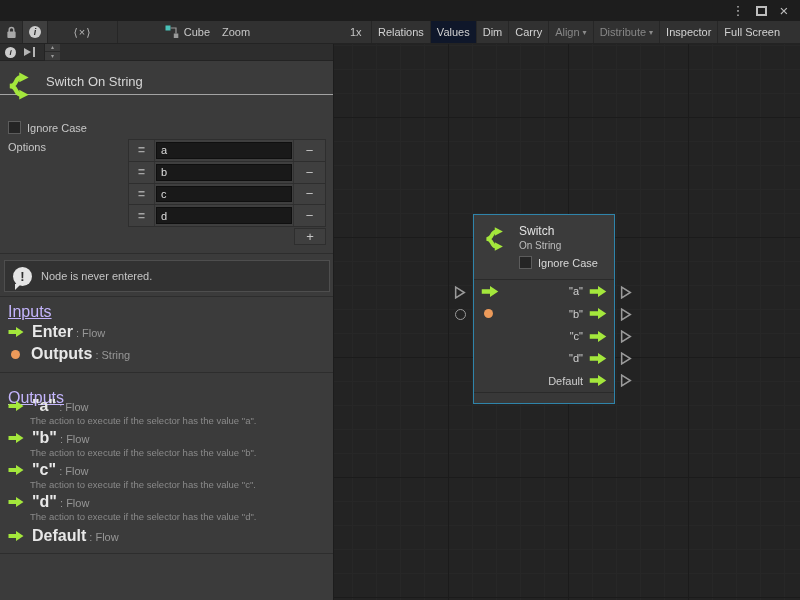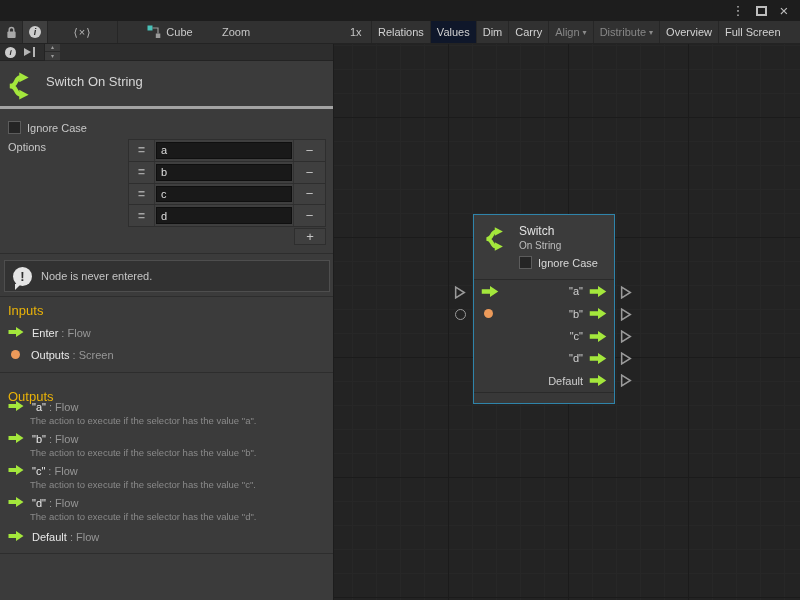--- a/index.html
+++ b/index.html
@@ -21,21 +21,21 @@
   #maxbox{left:752px; width:18px;}
   #maxbox .box{width:11px; height:10px; border:2px solid #bdbdbd;}
   #closex{left:774px; width:20px; font-size:15px;}
 
   
   #toolbar{position:absolute; left:0; top:21px; width:800px; height:23px; background:#313131; border-bottom:1px solid #232323;}
   .tb-ic{position:absolute; top:0; height:22px; display:flex; align-items:center; justify-content:center;}
   #btn-lock{left:0; width:22px;}
   #btn-info{left:22px; width:26px; background:#3f3f3f; border-left:1px solid #262626; border-right:1px solid #262626;}
   #btn-code{left:48px; width:70px; border-right:1px solid #262626; color:#b5b5b5; font-size:11px; letter-spacing:1px;}
-  #grp-target{left:130px; width:80px; gap:5px; justify-content:center;}
+  #grp-target{left:130px; width:80px; gap:5px; justify-content:flex-end;}
   #grp-target .lbl{font-size:11px; color:#c9c9c9;}
   #zoom-label{left:222px; font-size:11px; color:#c6c6c6; top:5px; position:absolute;}
   #zoom-track{position:absolute; left:248px; top:32px; width:88px; height:2px; background:#6a6a6a;}
   #zoom-handle{position:absolute; left:333px; top:27px; width:11px; height:11px; border-radius:50%; background:#9a9a9a;}
   #zoom-val{position:absolute; left:350px; top:5px; font-size:11px; color:#c6c6c6;}
   #tb-buttons{position:absolute; left:371px; top:0; right:0; height:22px; display:flex;}
   .tb-btn{height:22px; display:flex; align-items:center; padding:0 6px; font-size:11px; color:#d2d2d2;
           border-left:1px solid #262626; white-space:nowrap; gap:3px;}
   .tb-btn.active{background:#0f172a;}
   .tb-btn.disabled{color:#878787;}
@@ -48,21 +48,21 @@
   #panel{position:absolute; left:0; top:44px; width:334px; height:556px; background:var(--panel); border-right:1px solid #1d1d1d;}
   #insp-header{position:absolute; left:0; top:0; width:100%; height:17px; background:#2d2d2d;
       border-bottom:1px solid #232323; display:flex; align-items:center; padding-left:5px; gap:5px;}
   #insp-header .lbl{font-size:11px; color:#c6c6c6; flex:1;}
   #insp-header .circle-i{width:11px; height:11px; line-height:11px; font-size:8px;}
   #dock-btn{width:18px; display:flex; justify-content:center;}
   #stepper{width:16px; height:17px; border-left:1px solid #232323; display:flex; flex-direction:column;}
   #stepper .st{flex:1; background:#3c3c3c; border-bottom:1px solid #2a2a2a; font-size:6px; color:#9a9a9a;
                display:flex; align-items:center; justify-content:center; line-height:0;}
 
-  #insp-title{position:absolute; left:0; top:17px; width:100%; height:48px; border-bottom:3px solid #a3a3a3;}
+  #insp-title{position:absolute; left:0; top:17px; width:100%; height:34px; border-bottom:1px solid #a3a3a3;}
   #insp-title .lbl{position:absolute; left:46px; top:13px; font-size:13px; color:#d6d6d6;}
 
   .cb{width:13px; height:13px; background:#252525; border:1px solid #5c5c5c;}
   #row-ignore{position:absolute; left:8px; top:77px; display:flex; gap:6px; align-items:center;}
   #row-ignore .lbl{font-size:11px; color:#c8c8c8;}
   #options-label{position:absolute; left:8px; top:97px; font-size:11px; color:#c8c8c8;text-align:center;}
 
   #options-list{position:absolute; left:128px; top:95px; width:198px; height:88px;
       border:1px solid #2e2e2e; display:flex; flex-direction:column; background:#3f3f3f;}
   .opt-row{flex:1; display:flex; align-items:stretch; border-bottom:1px solid #2e2e2e;}
@@ -79,23 +79,23 @@
   .hdiv{position:absolute; left:0; width:100%; height:1px; background:#2d2d2d;}
 
   #warnbox{position:absolute; left:4px; top:216px; width:326px; height:32px; background:#323232;
       border:1px solid #4e4e4e; display:flex; align-items:center; padding-left:8px; gap:9px;}
   #warn-icon{position:relative; width:19px; height:19px; border-radius:50%; background:#e4e4e4;
       color:#2e2e2e; font-weight:bold; font-size:13px; text-align:center; line-height:19px;}
   #warn-icon::after{content:""; position:absolute; left:2px; bottom:-4px; width:0; height:0;
       border-left:6px solid #e4e4e4; border-bottom:6px solid transparent;}
   #warnbox .lbl{font-size:11px; color:#c4c4c4;}
 
-  .sec-h{position:absolute; left:8px; font-size:13px; color:#eab308;}
+  .sec-h{position:absolute; left:8px; font-size:16px; color:#c4b5fd;text-decoration:underline;}
   .port-row{position:absolute; left:8px; display:flex; align-items:center; gap:8px; height:14px;}
-  .port-row .nm{font-size:11px; font-weight:normal; color:#e8e8e8;}
+  .port-row .nm{font-size:16px; font-weight:bold; color:#e8e8e8;}
   .port-row .tp{font-size:11px; color:#979797;}
   .desc{position:absolute; left:30px; font-size:9.5px; color:#8a8a8a; white-space:nowrap;}
   .flow-arrow{display:block;}
   .dot{width:9px; height:9px; border-radius:50%; background:var(--orange); margin:0 3px;}
 
   
   #graph{position:absolute; left:334px; top:44px; width:538px; height:556px; background-color:#232323;
     background-image:
       linear-gradient(#1b1b1b 1px, transparent 1px),
       linear-gradient(90deg,#1b1b1b 1px, transparent 1px),
@@ -172,21 +172,21 @@
       </div>
     <div class="tb-btn disabled">
         <span>Align</span>
         <span class="dd">▾</span>
       </div>
     <div class="tb-btn disabled">
         <span>Distribute</span>
         <span class="dd">▾</span>
       </div>
     <div class="tb-btn">
-        <span>Overview</span>
+        <span>Inspector</span>
       </div>
     <div class="tb-btn">
         <span>Full Screen</span>
       </div>
   </div>
 </div>
 
 <div id="panel">
 
   <div id="insp-header">
@@ -259,21 +259,21 @@
   <div class="sec-h" style="top:259px;">Inputs</div>
 
   <div class="port-row" style="top:281px;">
     <svg class="flow-arrow" width="16" height="10" viewBox="0 0 18 12">
       <path d="M0 3.5 H9 V0 L18 6 L9 12 V8.5 H0 Z" fill="#a4e73c"></path>
       </svg>
     <span><span class="nm">Enter</span><span class="tp"> : </span><span class="tp">Flow</span></span>
   </div>
   <div class="port-row" style="top:303px;">
     <span class="dot"></span>
-    <span><span class="nm">Outputs</span><span class="tp"> : </span><span class="tp">Screen</span></span>
+    <span><span class="nm">Outputs</span><span class="tp"> : </span><span class="tp">String</span></span>
   </div>
 
   <div class="hdiv" style="top:328px;"></div>
   <div class="sec-h" style="top:345px;">Outputs</div>
 
   <div class="port-row" style="top:355px;">
     <svg class="flow-arrow" width="16" height="10" viewBox="0 0 18 12">
         <path d="M0 3.5 H9 V0 L18 6 L9 12 V8.5 H0 Z" fill="#a4e73c"></path>
       </svg>
     <span><span class="nm">"a"</span><span class="tp"> : </span><span class="tp">Flow</span></span>

